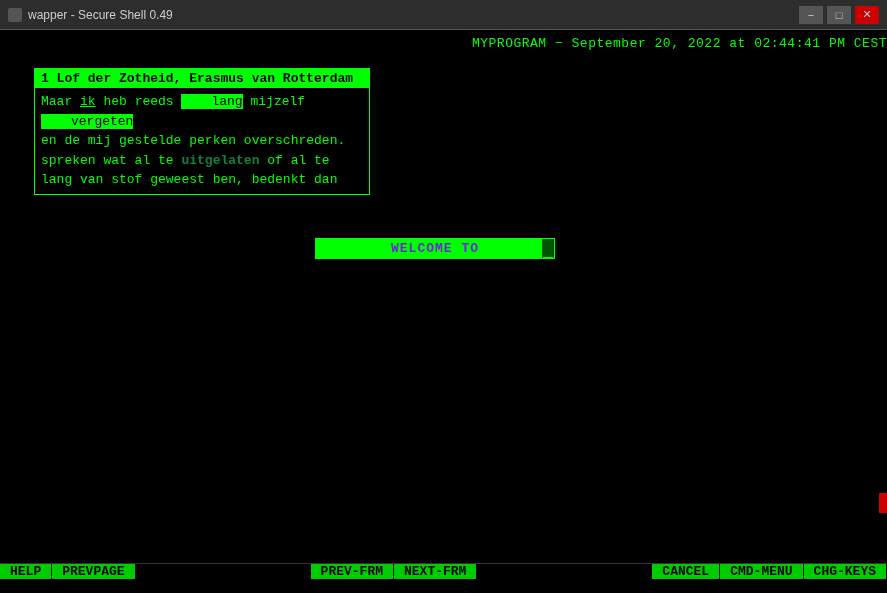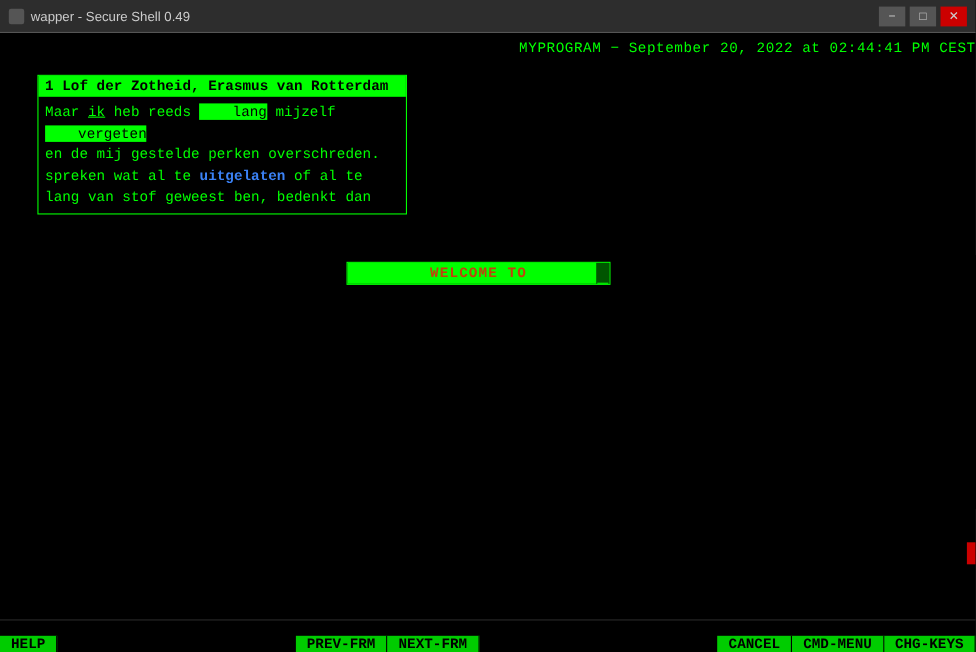--- a/index.html
+++ b/index.html
@@ -100,35 +100,35 @@
     .text-panel-body .underline {
       text-decoration: underline;
     }
     .text-panel-body .highlight {
       background: #00ff00;
       color: #000;
       padding-left: 30px;
     }
     .text-panel-body .bold-green {
       font-weight: bold;
-      color: #3b82f6;
+      color: #15803d;
     }
 
     
     .welcome-dialog {
       position: absolute;
       top: 208px;
       left: 315px;
       width: 240px;
       border: 1px solid #00ff00;
       background: #000;
     }
     .welcome-title {
       background: #00ff00;
-      color: #c2410c;
+      color: #6d28d9;
       font-size: 13px;
       text-align: center;
       padding: 2px 6px;
       font-weight: bold;
       letter-spacing: 1px;
     }
     .welcome-body {
       color: #00ff00;
       font-size: 13px;
       padding: 4px 8px 6px 8px;
@@ -150,21 +150,21 @@
       height: 20px;
       background: #00ff00;
       margin-top: 18px;
     }
 
     
     .bottom-bar {
       height: 30px;
       background: #000;
       display: flex;
-      align-items: flex-end;
+      align-items: flex-start;
       border-top: 1px solid #333;
     }
     .toolbar-btn {
       color: #000;
       background: #00cc00;
       font-family: 'Courier New', Courier, monospace;
       font-size: 13px;
       font-weight: bold;
       padding: 0 10px;
       border: none;
@@ -227,20 +227,21 @@
     <div class="welcome-scroll">
       <div class="welcome-scroll-thumb"></div>
     </div>
   </div>
 
   <div class="red-block"></div>
 </div>
 
 <div class="bottom-bar">
   <button class="toolbar-btn">HELP</button>
+  <button class="toolbar-btn">PREVPAGE</button>
   <div class="toolbar-spacer"></div>
   <button class="toolbar-btn">PREV-FRM</button>
   <button class="toolbar-btn">NEXT-FRM</button>
   <div class="toolbar-spacer"></div>
   <button class="toolbar-btn cancel">CANCEL</button>
   <button class="toolbar-btn">CMD-MENU</button>
   <button class="toolbar-btn">CHG-KEYS</button>
 </div>
 
 </body></html>

